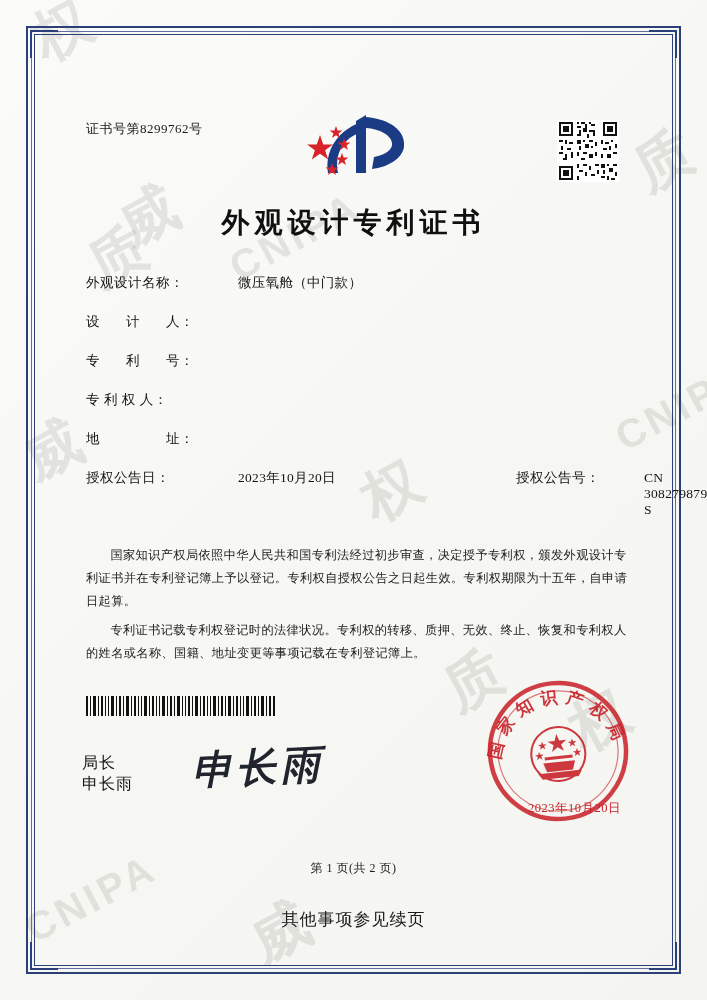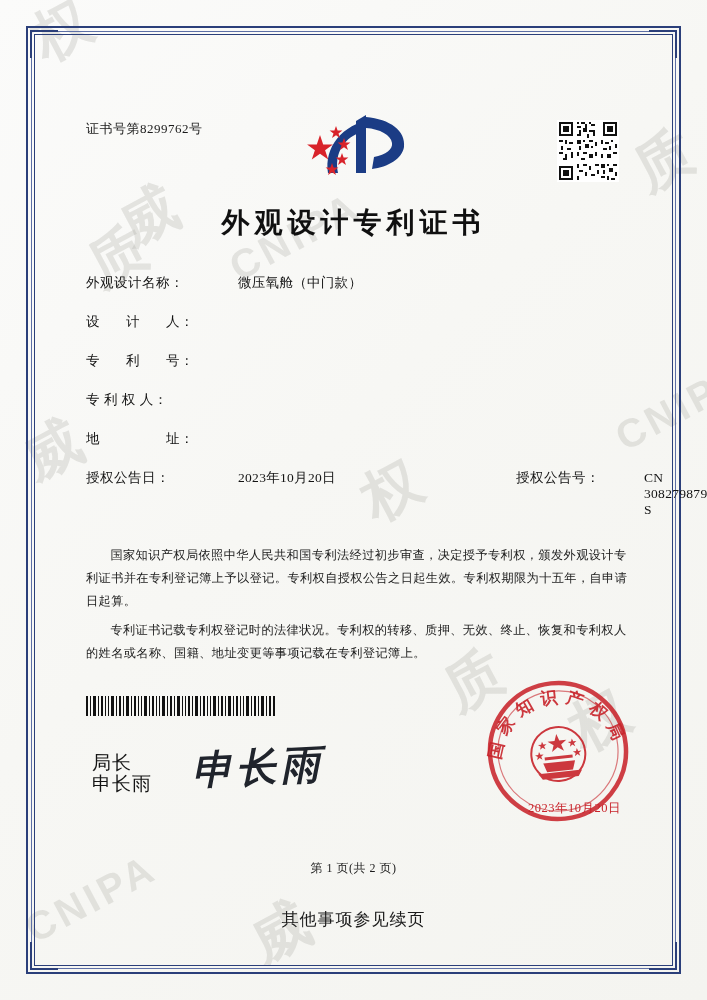--- a/index.html
+++ b/index.html
@@ -183,23 +183,23 @@
     left: 34px;
     top: 644px;
     width: 190px;
     height: 20px;
   }
   .barcode svg { display: block; }
 
   
   .sig-labels {
     position: absolute;
-    left: 40px;
+    left: 30px;
     top: 700px;
-    font-size: 19px;
+    font-size: 16px;
     line-height: 21px;
     color: #141414;
     letter-spacing: 1px;
   }
   .handwriting {
     position: absolute;
     left: 140px;
     top: 688px;
     font-size: 40px;
     color: #20242c;

